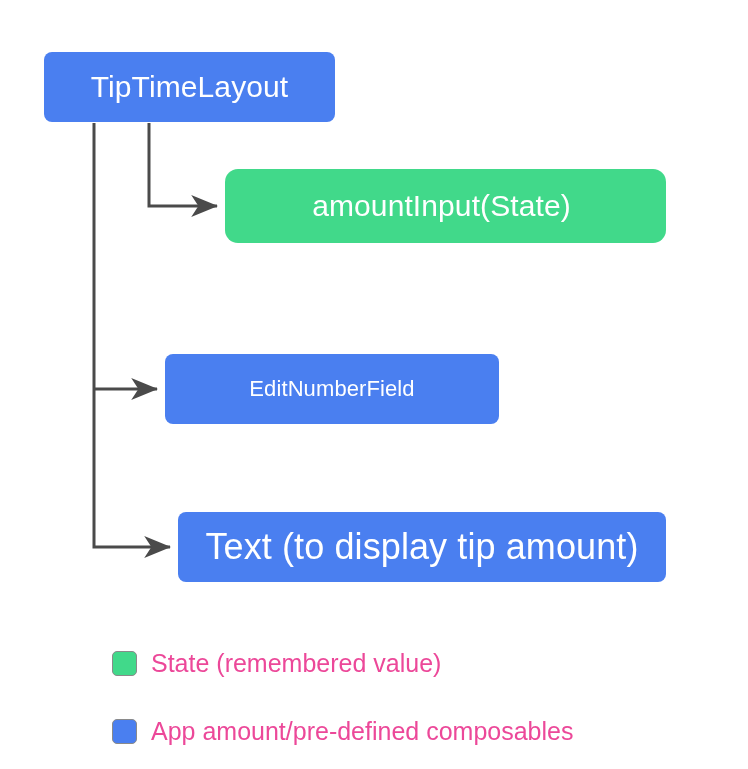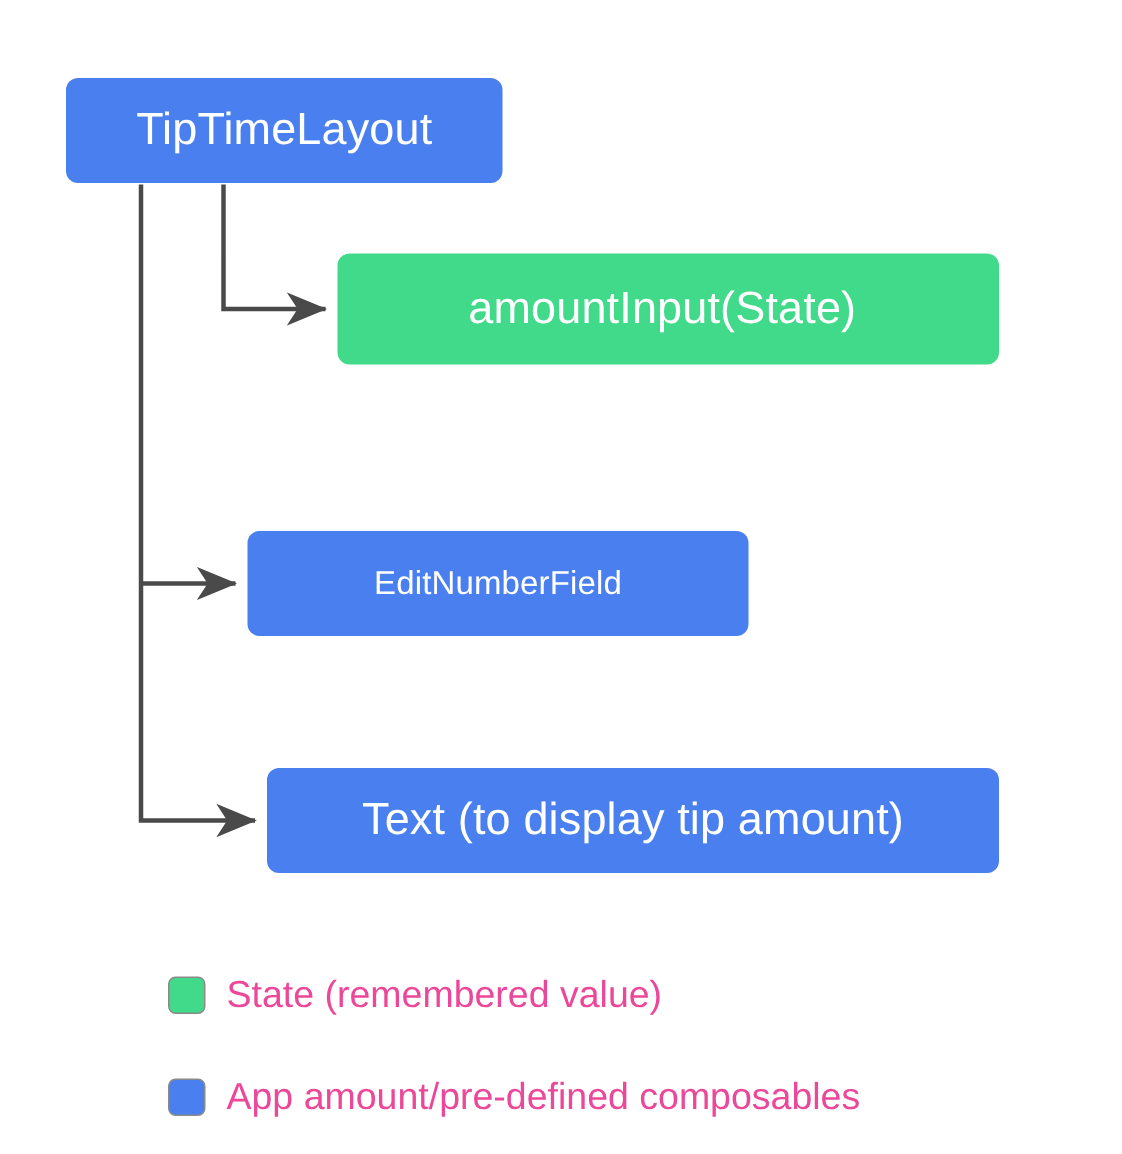--- a/index.html
+++ b/index.html
@@ -33,39 +33,39 @@
     justify-content: center;
     color: #ffffff;
     font-family: "Liberation Sans", sans-serif;
     font-weight: 400;
     letter-spacing: 0.1px;
     white-space: nowrap;
     user-select: none;
   }
 
   .node-blue  { background: #4a7ff0; }
-  .node-green { background: #41d98a; }
+  .node-green { background: #41d98a; border-radius: 13px; }
 
   
   #node-root {
     left: 44px;  top: 29px;  width: 291px; height: 70px;
     font-size: 30px;
   }
   #node-state {
     left: 225px; top: 146px; width: 441px; height: 74px;
     font-size: 30px;
     padding-right: 8px;
   }
   #node-editfield {
     left: 165px; top: 331px; width: 334px; height: 70px;
     font-size: 22px;
   }
   #node-text {
     left: 178px; top: 489px; width: 488px; height: 70px;
-    font-size: 30px;
+    font-size: 36px;
   }
 
   
   #edges {
     position: absolute;
     left: 0; top: 0;
     width: 748px; height: 769px;
     pointer-events: none;
   }
 

